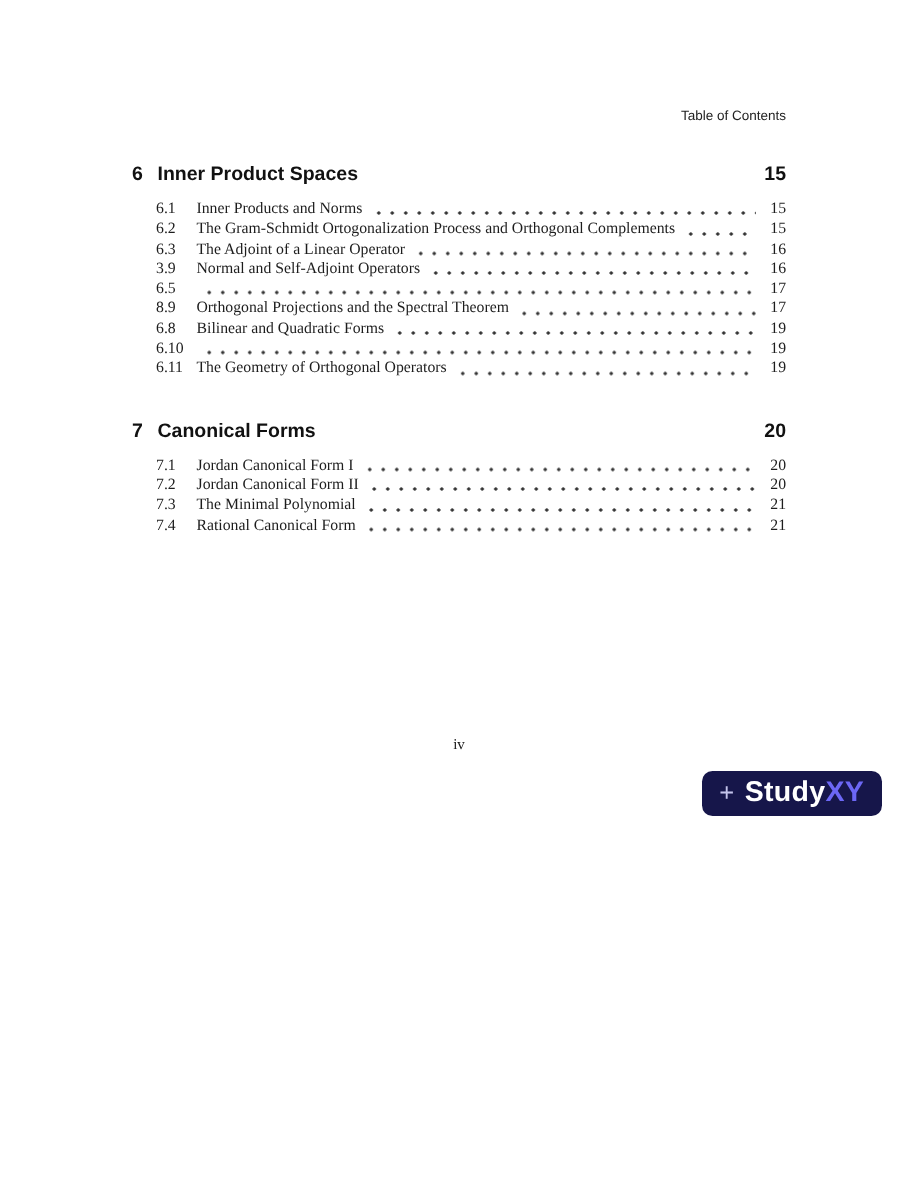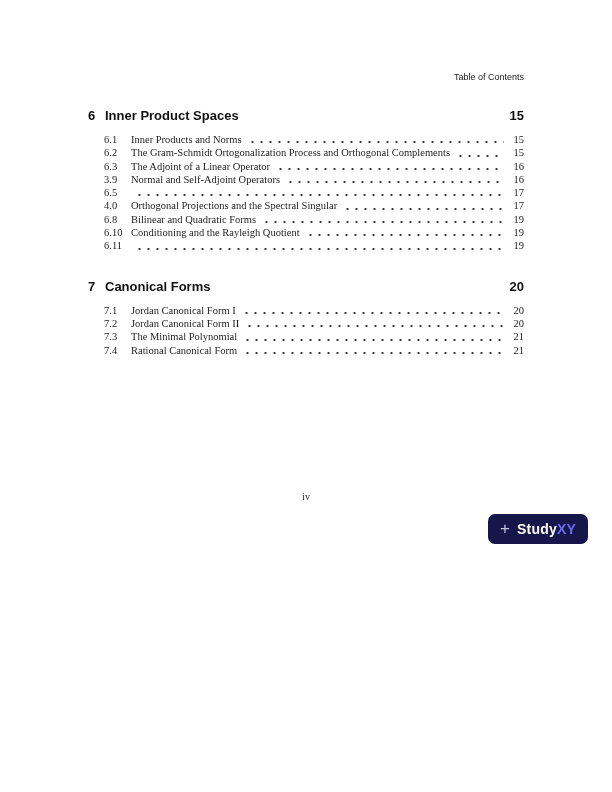--- a/index.html
+++ b/index.html
@@ -92,21 +92,21 @@
     gap: 7px;
     font-family: "Liberation Sans", sans-serif;
   }
   .logo-plus {
     color: #c3c3ea;
     font-size: 17px;
     font-weight: 400;
     line-height: 1;
     margin-top: -1px;
   }
-  .logo-text { font-weight: bold; font-size: 14px; letter-spacing: 0.2px; }
+  .logo-text { font-weight: bold; font-size: 19px; letter-spacing: 0.2px; }
   .logo-study { color: #ffffff; }
   .logo-xy { color: var(--logo-accent, #6c67f5); }
 </style>
 </head>
 <body>
 
 <div class="page">
 
   <div class="header-right">Table of Contents</div>
 
@@ -143,39 +143,39 @@
           <span class="sec-title">Normal and Self-Adjoint Operators</span>
           <span class="leader"></span>
           <span class="sec-page">16</span>
         </div>
         <div class="entry">
           <span class="sec-num">6.5</span>
           <span class="leader"></span>
           <span class="sec-page">17</span>
         </div>
         <div class="entry">
-          <span class="sec-num">4.0</span>
-          <span class="sec-title">Orthogonal Projections and the Spectral Singular</span>
+          <span class="sec-num">8.9</span>
+          <span class="sec-title">Orthogonal Projections and the Spectral Theorem</span>
           <span class="leader"></span>
           <span class="sec-page">17</span>
         </div>
         <div class="entry">
           <span class="sec-num">6.8</span>
           <span class="sec-title">Bilinear and Quadratic Forms</span>
           <span class="leader"></span>
           <span class="sec-page">19</span>
         </div>
         <div class="entry">
           <span class="sec-num">6.10</span>
-          <span class="sec-title">Conditioning and the Rayleigh Quotient</span>
           <span class="leader"></span>
           <span class="sec-page">19</span>
         </div>
         <div class="entry">
           <span class="sec-num">6.11</span>
+          <span class="sec-title">The Geometry of Orthogonal Operators</span>
           <span class="leader"></span>
           <span class="sec-page">19</span>
         </div>
       </div>
     </div>
 
     <div class="chapter">
       <div class="chapter-row">
         <span class="ch-num">7</span>
         <span class="ch-title">Canonical Forms</span>

